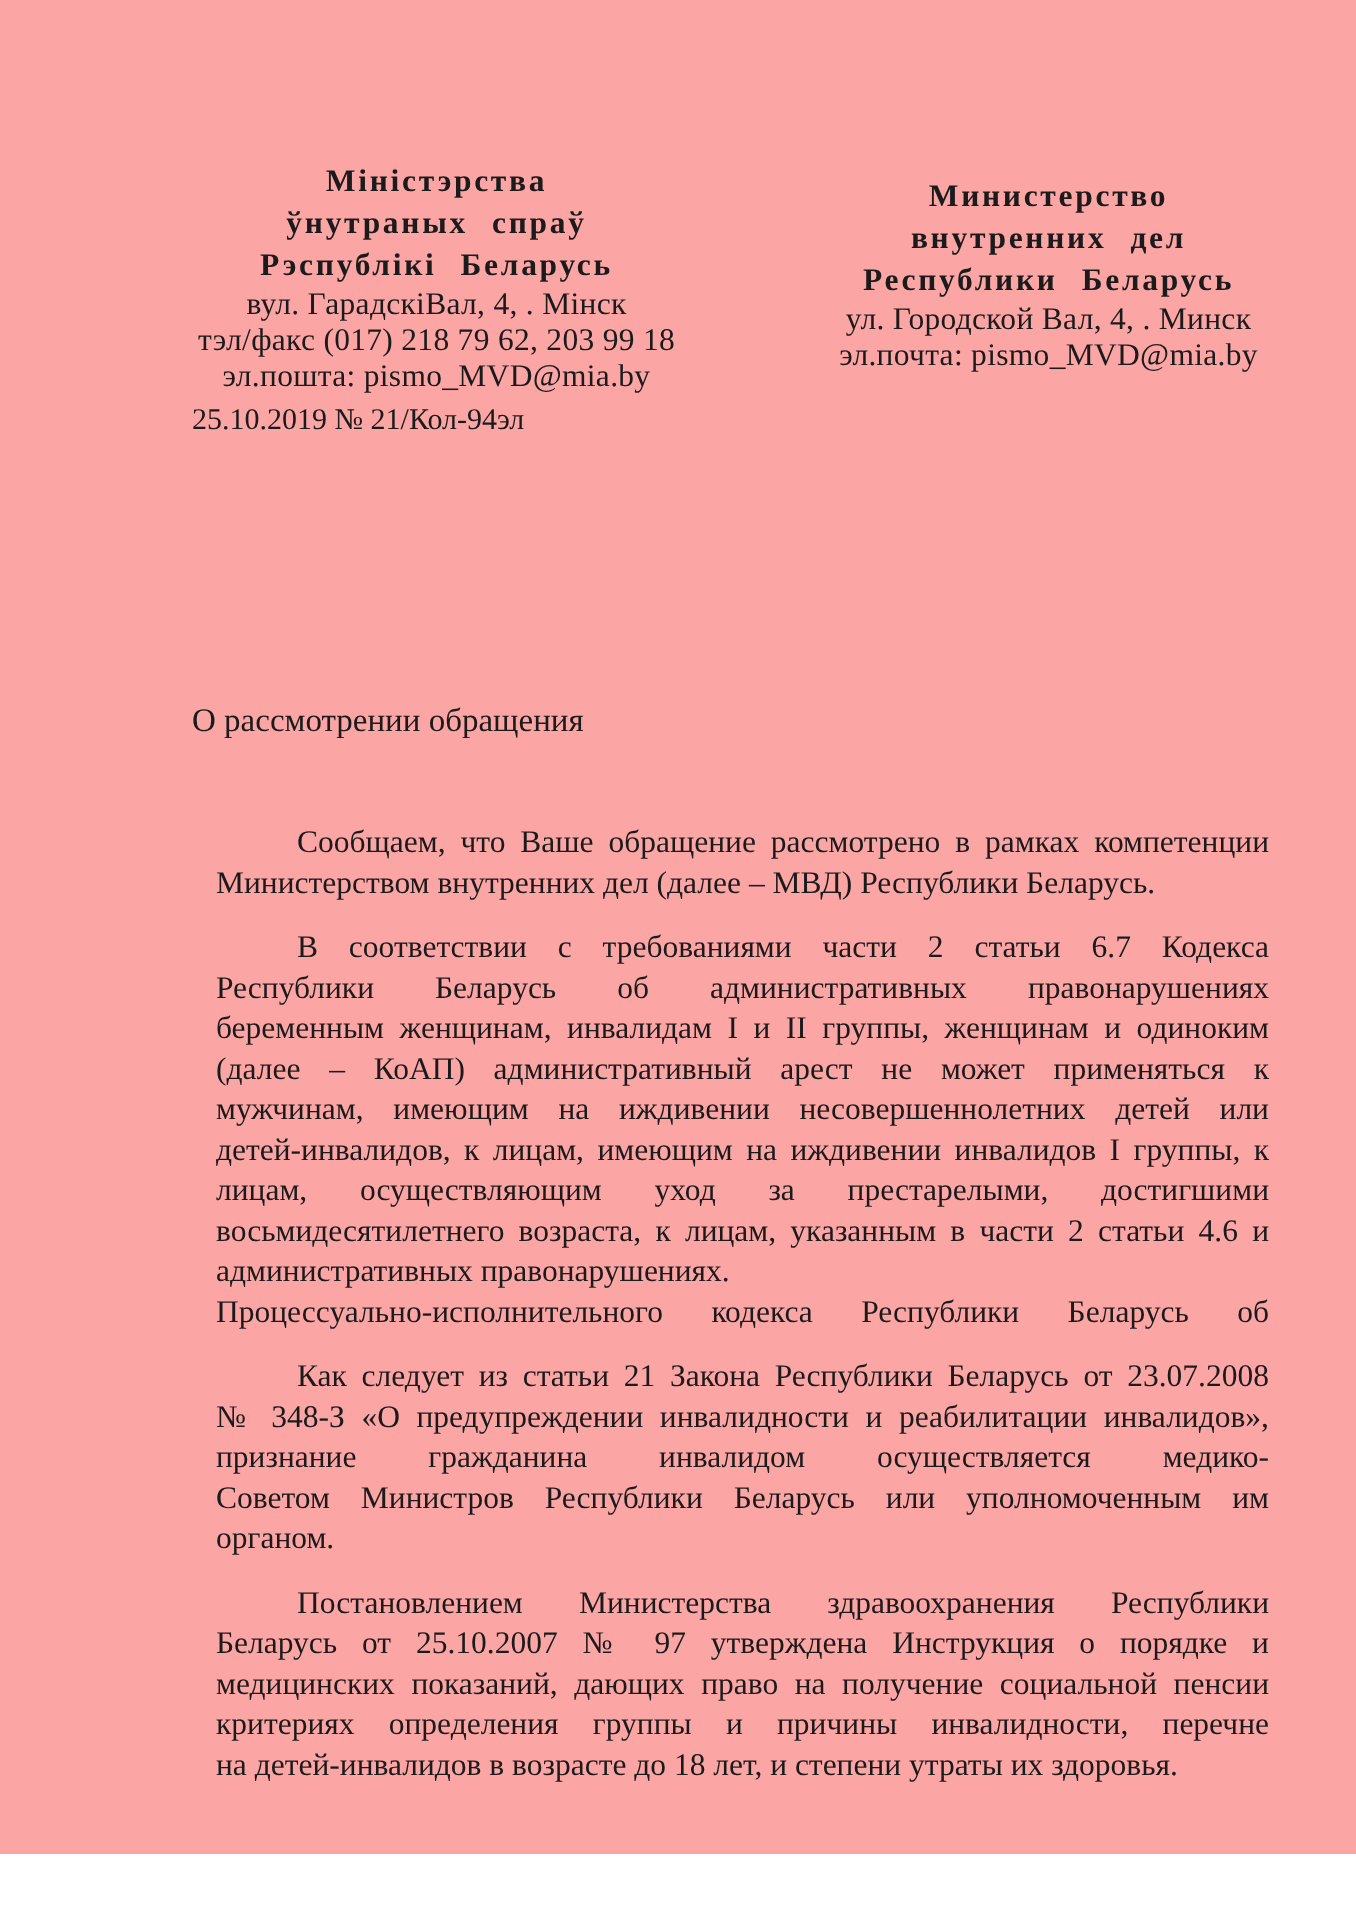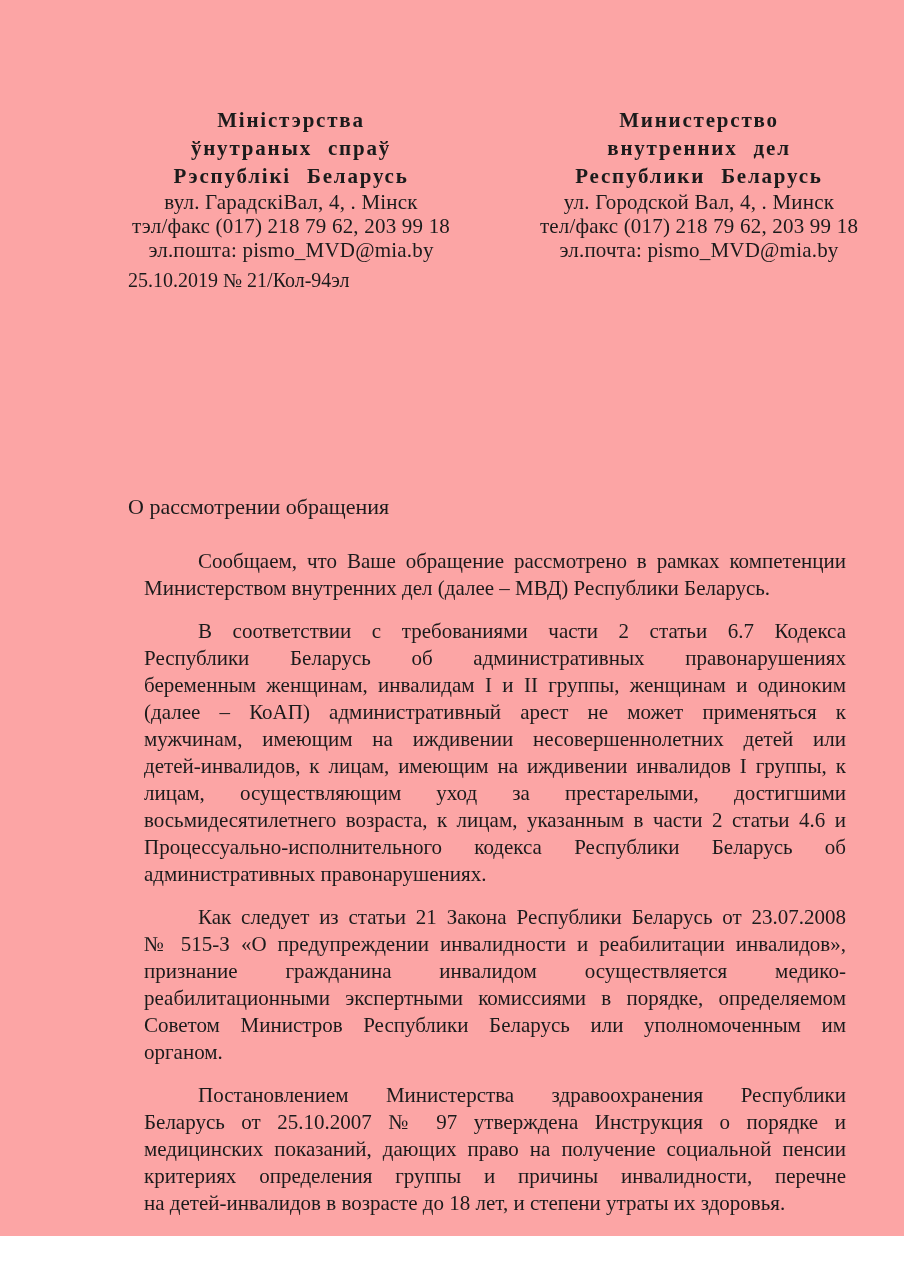--- a/index.html
+++ b/index.html
@@ -11,21 +11,21 @@
     height: 1236px;
     background: #fca5a5;
     font-family: "Liberation Serif", serif;
     color: #1b1b1b;
     overflow: hidden;
   }
 
   
   .lh-block { position: absolute; top: 106px; text-align: center; }
   .lh-left  { left: 115px; width: 352px; }
-  .lh-right { left: 518px; width: 362px; }
+  .lh-right { left: 518px; width: 362px; margin-top: 10px; }
 
   .lh-name {
     font-weight: bold;
     font-size: 21px;
     line-height: 28px;
     letter-spacing: 1.8px;
     word-spacing: 9px;
     white-space: nowrap;
   }
   .lh-addr {
@@ -39,21 +39,21 @@
     position: absolute;
     left: 128px;
     top: 268px;
     font-size: 20px;
     line-height: 24px;
   }
 
   .subject {
     position: absolute;
     left: 128px;
-    top: 493px;
+    top: 466px;
     font-size: 22px;
     line-height: 28px;
     text-align: center;
   }
 
   .body-text {
     position: absolute;
     left: 128px;
     top: 532px;
     width: 734px;
@@ -83,21 +83,20 @@
       <div class="lh-addr">вул. ГарадскіВал, 4, . Мінск</div>
       <div class="lh-addr">тэл/факс  (017) 218 79 62, 203 99 18</div>
       <div class="lh-addr">эл.пошта: pismo_MVD@mia.by</div>
     </div>
 
     <div class="lh-block lh-right">
       <div class="lh-name">Министерство</div>
       <div class="lh-name">внутренних дел</div>
       <div class="lh-name">Республики Беларусь</div>
       <div class="lh-addr">ул. Городской Вал, 4, . Минск</div>
-      <div class="lh-addr">тел/факс  (017) 218 79 62,  203 99 18</div>
       <div class="lh-addr">эл.почта: pismo_MVD@mia.by</div>
     </div>
   </div>
 
   <div class="reference">25.10.2019 № 21/Кол-94эл</div>
 
   <div class="subject">О рассмотрении обращения</div>
 
   <div class="body-text">
     <div class="para">
@@ -106,28 +105,27 @@
       </div>
     <div class="para">
         <div class="line first">В соответствии с требованиями части 2 статьи 6.7 Кодекса</div>
         <div class="line">Республики Беларусь об административных правонарушениях</div>
         <div class="line">беременным женщинам, инвалидам I и II группы, женщинам и одиноким</div>
         <div class="line">(далее – КоАП) административный арест не может применяться к</div>
         <div class="line">мужчинам, имеющим на иждивении несовершеннолетних детей или</div>
         <div class="line">детей-инвалидов, к лицам, имеющим на иждивении инвалидов I группы, к</div>
         <div class="line">лицам, осуществляющим уход за престарелыми, достигшими</div>
         <div class="line">восьмидесятилетнего возраста, к лицам, указанным в части 2 статьи 4.6 и</div>
+        <div class="line last">административных правонарушениях.</div>
         <div class="line">Процессуально-исполнительного кодекса Республики Беларусь об</div>
-        <div class="line last">административных правонарушениях.</div>
       </div>
     <div class="para">
         <div class="line first">Как следует из статьи 21 Закона Республики Беларусь от 23.07.2008</div>
-        <div class="line">№ 515-З «О предупреждении инвалидности и реабилитации инвалидов»,</div>
+        <div class="line">№ 348-З «О предупреждении инвалидности и реабилитации инвалидов»,</div>
         <div class="line">признание гражданина инвалидом осуществляется медико-</div>
-        <div class="line">реабилитационными экспертными комиссиями в порядке, определяемом</div>
         <div class="line">Советом Министров Республики Беларусь или уполномоченным им</div>
         <div class="line last">органом.</div>
       </div>
     <div class="para">
         <div class="line first">Постановлением Министерства здравоохранения Республики</div>
         <div class="line">Беларусь от 25.10.2007 № 97 утверждена Инструкция о порядке и</div>
         <div class="line">медицинских показаний, дающих право на получение социальной пенсии</div>
         <div class="line">критериях определения группы и причины инвалидности, перечне</div>
         <div class="line last">на детей-инвалидов в возрасте до 18 лет, и степени утраты их здоровья.</div>
       </div>

